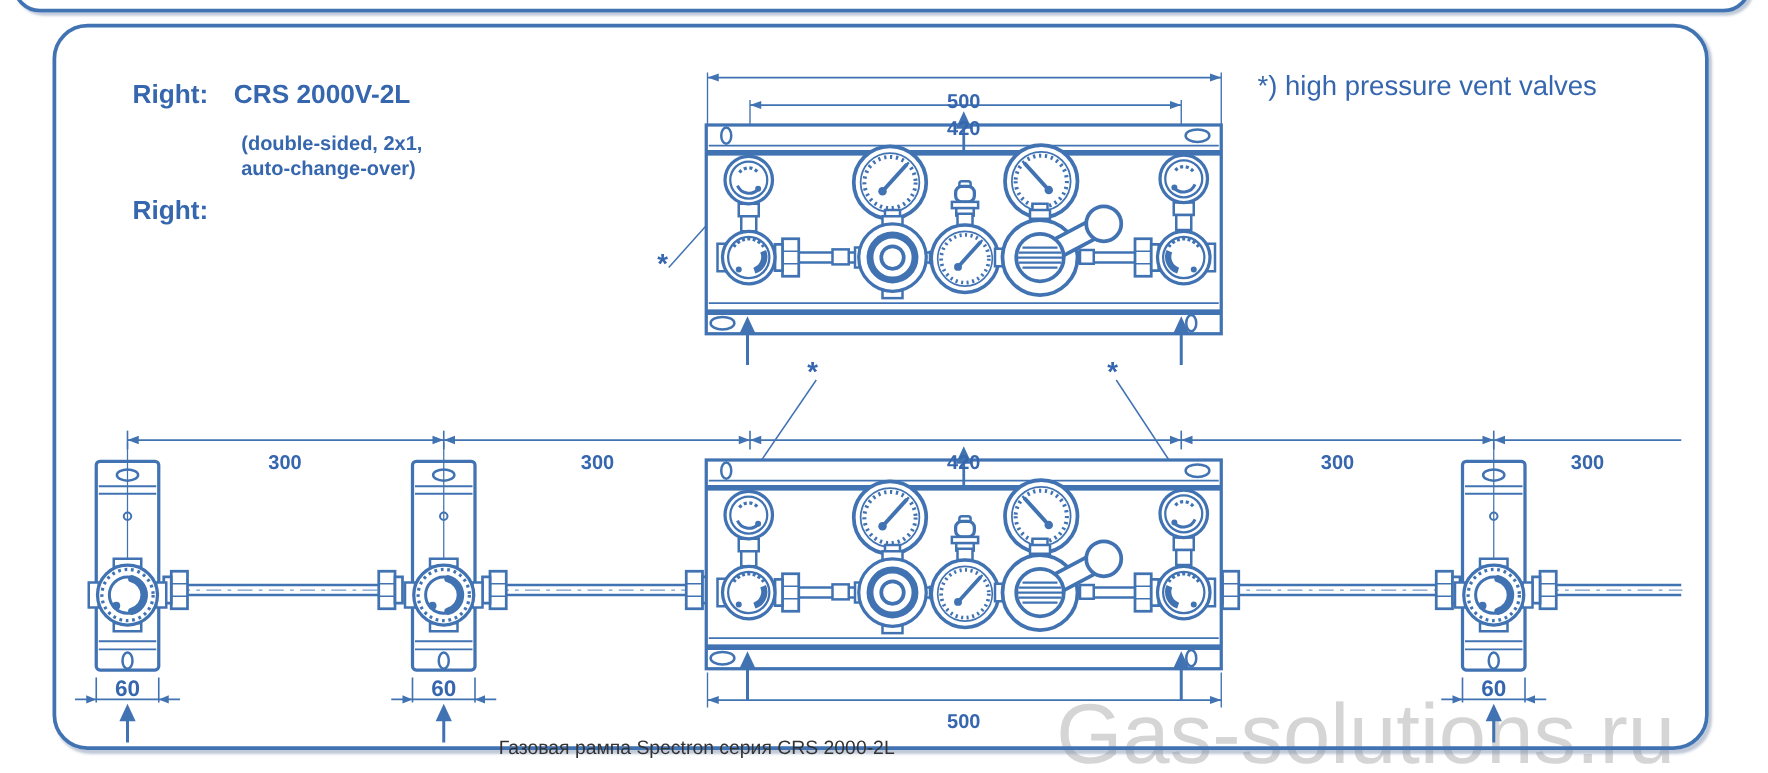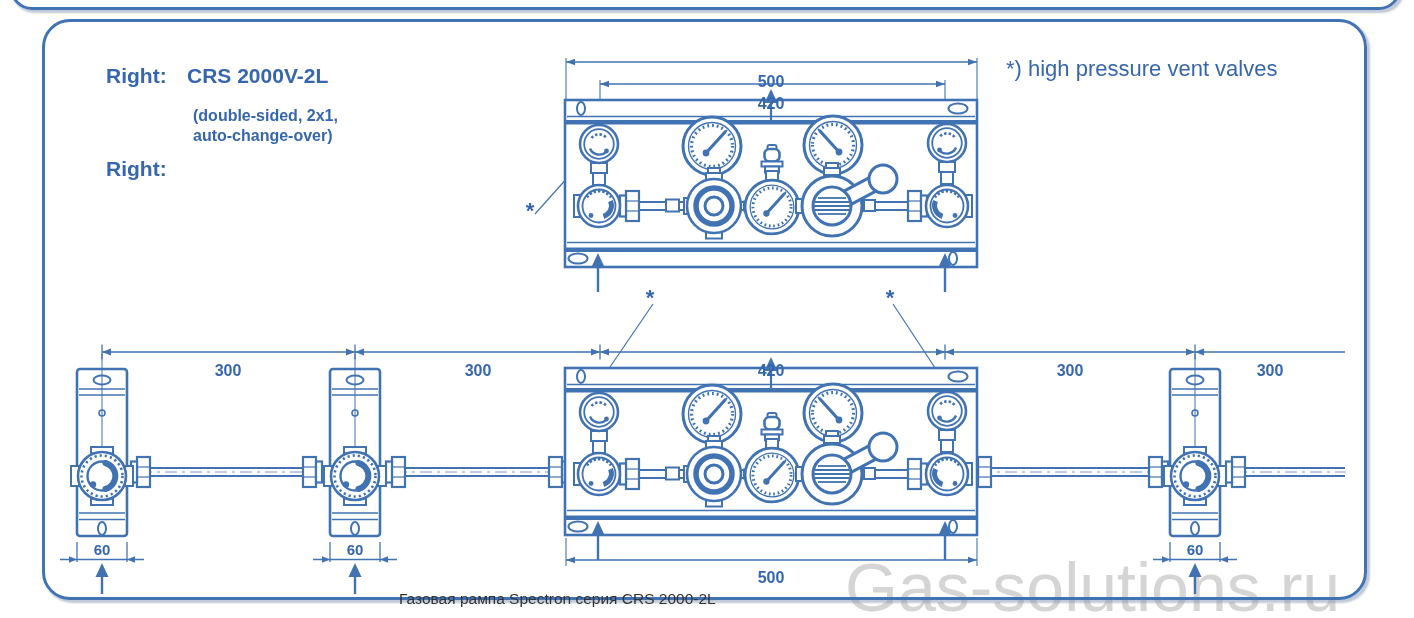--- a/index.html
+++ b/index.html
@@ -13,21 +13,21 @@
          font-family:"Liberation Sans",sans-serif;}
   #watermark{position:absolute;left:845px;top:548px;z-index:1;font-size:68px;font-weight:400;
              color:var(--watermark);letter-spacing:0px;white-space:nowrap;}
   #art{position:absolute;left:0;top:0;z-index:2;}
   .frame{position:absolute;border:3.5px solid var(--accent);background:transparent;z-index:3;
          box-shadow:2.5px 2.5px 2px rgba(130,148,178,0.5);pointer-events:none;}
   #frame-top{left:10px;top:-40px;width:1385px;height:44px;border-radius:22px;}
   #frame-main{left:42px;top:19px;width:1319px;height:575px;border-radius:28px;}
   .lbl{position:absolute;z-index:4;color:var(--text_blue);font-weight:bold;white-space:nowrap;}
   .dim{font-size:16px;transform:translateX(-50%);margin-top:29px;}
-  .dim60{font-size:15px;transform:translateX(-50%);}
+  .dim60{font-size:18px;transform:translateX(-50%);}
   .ast{font-size:22px;transform:translateX(-50%);line-height:1;}
   .title-row{font-size:21px;display:flex;}
   .title-row .mlabel{display:inline-block;width:81px;}
   .subnote{font-size:16px;line-height:19.5px;}
   #note{position:absolute;left:965px;top:58px;z-index:4;color:var(--text_blue);
         font-size:22px;font-weight:400;line-height:22px;margin-left:41px;}
   #caption{position:absolute;left:399px;top:578px;z-index:4;color:var(--caption);
            font-size:15.5px;font-weight:400;margin-top:12px;}
 </style>
 </head>

